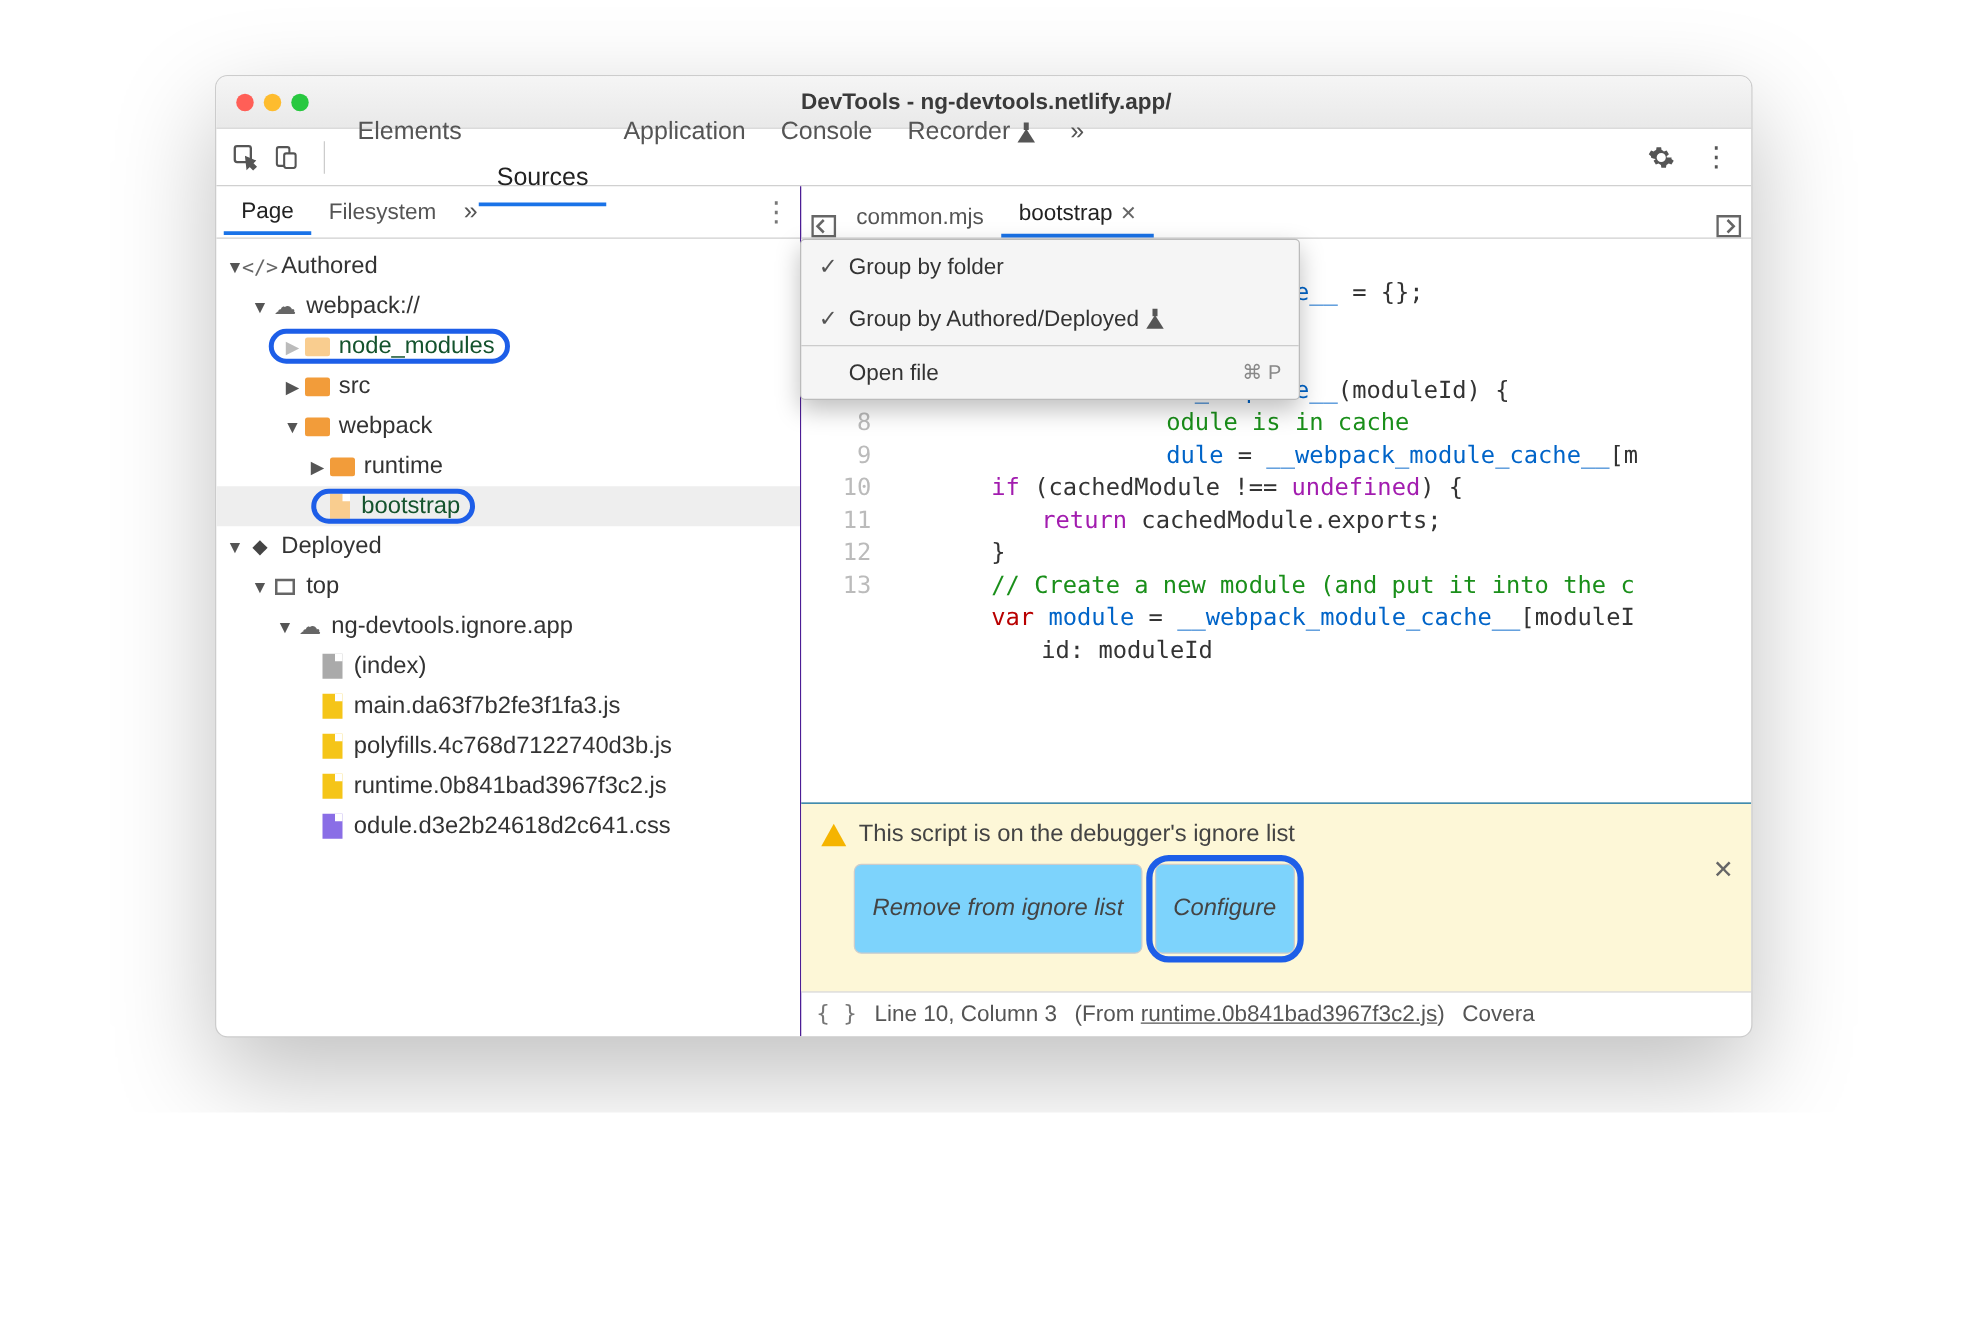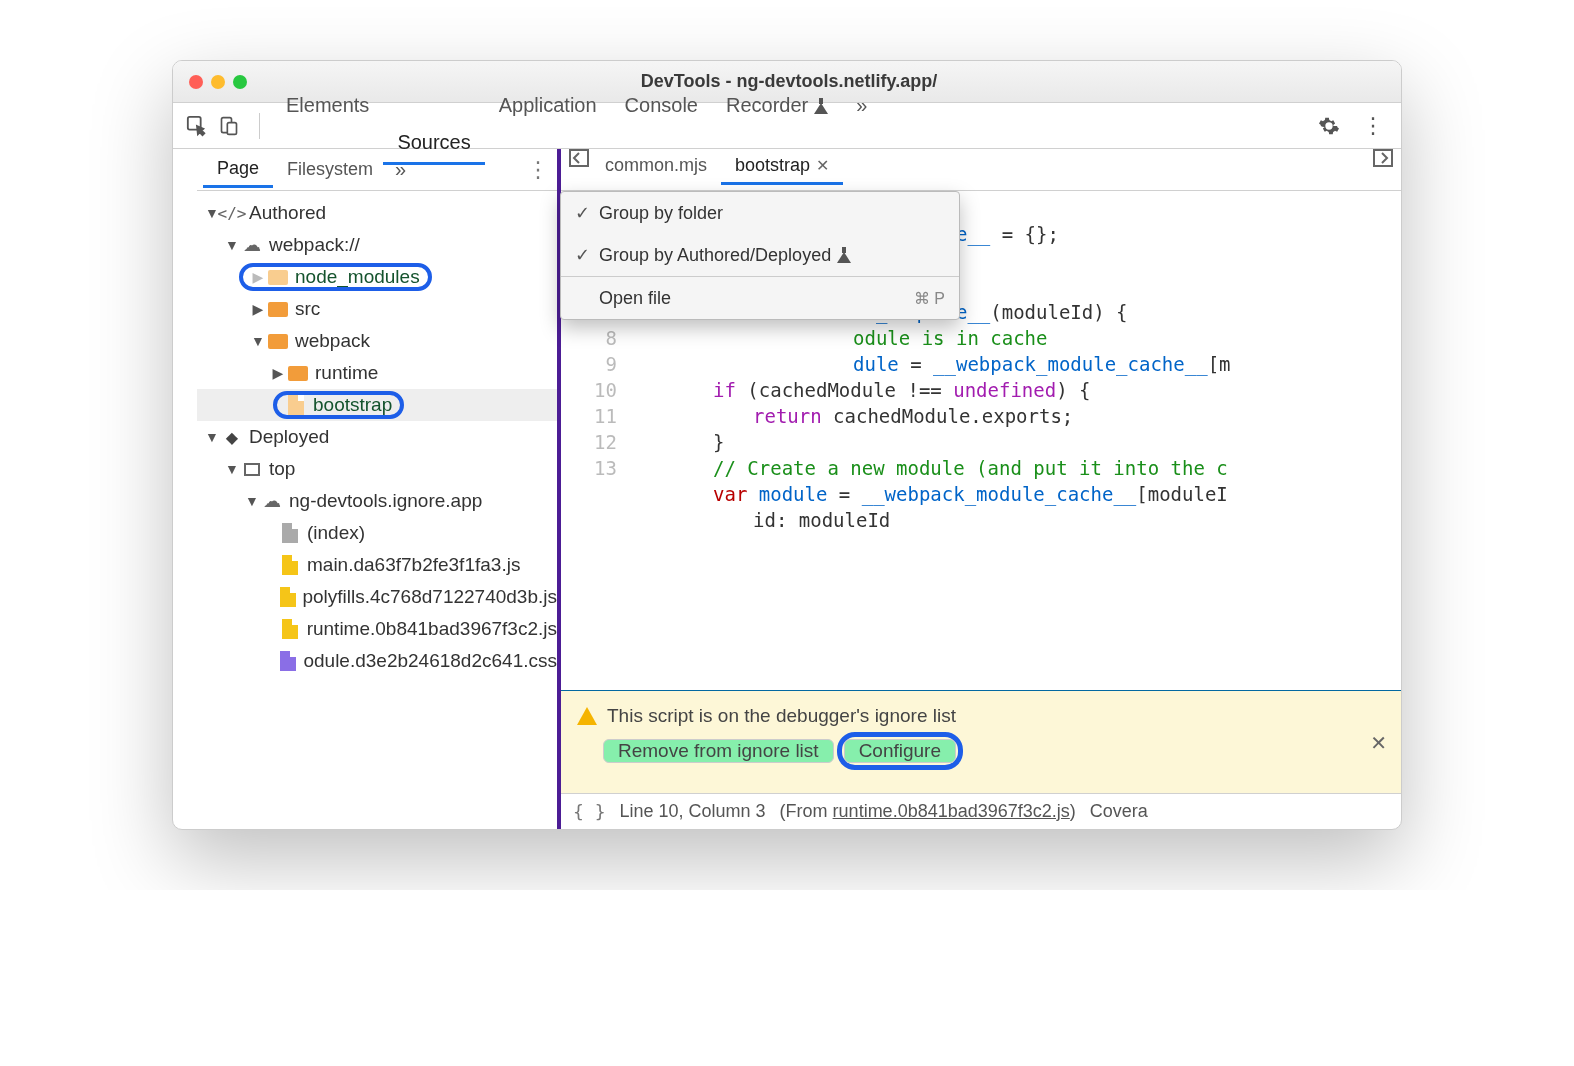--- a/index.html
+++ b/index.html
@@ -14,21 +14,21 @@
 .title { flex: 1; text-align: center; font-size: 18px; font-weight: 600; color: #3a3a3a; }
 .toolbar { display: flex; align-items: center; height: 46px; border-bottom: 1px solid #d0d0d0; padding: 0 10px; }
 .tool-icon { width: 28px; height: 28px; display: flex; align-items: center; justify-content: center; color: #555; margin-right: 4px; }
 .divider { width: 1px; height: 26px; background: #ccc; margin: 0 12px; }
 .tabs-top { display: flex; align-items: flex-start; font-size: 20px; color: #555; }
 .tab-top { padding: 8px 14px; cursor: pointer; }
 .tab-top.active { color: #222; border-bottom: 3px solid #1a73e8; margin-top: 37px; }
 .tool-right { margin-left: auto; display: flex; align-items: center; gap: 12px; }
 .chevron-more { font-size: 20px; color: #555; }
 .content { flex: 1; display: flex; min-height: 0; }
-.left-pane { width: 388px; display: flex; flex-direction: column; border-right: 4px solid #4c1d95; padding-left: 24px; }
+.left-pane { width: 468px; display: flex; flex-direction: column; border-right: 1px solid #4c1d95; }
 .left-tabs { display: flex; align-items: center; height: 42px; border-bottom: 1px solid #d0d0d0; font-size: 18px; color: #555; padding: 0 6px; position: relative; }
 .left-tab { padding: 6px 14px; cursor: pointer; }
 .left-tab.active { color: #222; border-bottom: 3px solid #1a73e8; }
 .left-more { margin-left: 8px; }
 .kebab { margin-left: auto; width: 26px; text-align: center; color: #777; font-size: 22px; cursor: pointer; }
 .tree { flex: 1; overflow: hidden; font-size: 19px; color: #333; padding-top: 6px; }
 .tree-item { display: flex; align-items: center; height: 32px; padding-left: 8px; cursor: pointer; white-space: nowrap; }
 .tw { display: inline-block; width: 14px; text-align: center; margin-right: 2px; font-size: 14px; color: #555; }
 .icon { display: inline-flex; width: 22px; height: 22px; align-items: center; justify-content: center; margin-right: 6px; }
 .folder { width: 20px; height: 15px; border-radius: 2px; }
@@ -43,21 +43,21 @@
 .code-icon { font-family: monospace; font-size: 16px; color: #666; }
 .cloud-icon::before { content:"\2601"; color:#666; font-size:18px; }
 .cube-icon::before { content:"\25C6"; color:#444; font-size:16px; }
 .frame-icon { width:16px; height:13px; border:2px solid #666; }
 .muted { color: #14532d; }
 .selected { background: #eee; }
 .highlight-ring { position: relative; }
 .highlight-ring::after { content: ""; position: absolute; top: -3px; left: -6px; right: -6px; bottom: -3px; border: 4px solid #1d5ee8; border-radius: 16px; pointer-events:none; }
 
 .right-pane { flex: 1; display: flex; flex-direction: column; min-width: 0; position: relative; }
-.editor-tabs { display: flex; align-items: flex-start; height: 42px; border-bottom: 1px solid #d0d0d0; font-size: 18px; color: #555; padding: 0 6px; }
+.editor-tabs { display: flex; align-items: flex-end; height: 42px; border-bottom: 1px solid #d0d0d0; font-size: 18px; color: #555; padding: 0 6px; }
 .editor-tab { padding: 6px 14px; display: flex; align-items: center; gap: 6px; cursor: pointer; }
 .editor-tab.active { color: #222; border-bottom: 3px solid #1a73e8; }
 .nav-icon { width:24px; display:flex; align-items:center; justify-content:center; color:#666; }
 .close-x { font-size: 16px; color: #666; }
 .editor-toggle-right { margin-left:auto; }
 .editor { flex:1; display:flex; font-family: Menlo, Consolas, monospace; font-size: 19px; line-height: 26px; overflow:hidden; }
 .gutter { width: 66px; text-align: right; color: #bbb; padding: 4px 10px 4px 0; background: #fff; }
 .code { flex:1; padding: 4px 0 4px 6px; white-space: pre; color: #333; overflow:hidden; }
 .c-comm { color: #1a8f1a; }
 .c-kw { color: #a21caf; }
@@ -71,21 +71,21 @@
 .context-item .flask { margin-left: 6px; }
 .context-item.highlighted { background:#0a66ff; color:#fff; }
 .context-item.highlighted .flask { color:#fff; }
 .context-sep { height:1px; background:#ccc; }
 .shortcut { margin-left:auto; color:#888; font-size:16px; }
 
 .infobar { background:#fdf7d7; border-top:1px solid #0369a1; padding:14px 16px 16px 16px; font-size:19px; color:#444; position:relative; }
 .infobar .warn-row { display:flex; align-items:center; gap:10px; margin-bottom:12px; }
 .warn-icon { width:0; height:0; border-left:10px solid transparent; border-right:10px solid transparent; border-bottom:18px solid #f5b400; position:relative; }
 .info-btns { display:flex; gap:10px; margin-bottom:14px; margin-left: 26px; }
-.info-btn { background:#86efac; border:1px solid #ccc; border-radius:6px; padding:0 14px; font-size:19px; color:#444; cursor:pointer; position:relative; }
+.info-btn { background:#7dd3fc; border:1px solid #ccc; border-radius:6px; padding:24px 14px; font-size:19px; color:#444; cursor:pointer; position:relative;font-style:italic; }
 .ring::after { content:""; position:absolute; top:-8px; left:-8px; right:-8px; bottom:-8px; border:5px solid #1d5ee8; border-radius:18px; pointer-events:none; }
 .info-close { position:absolute; top:40px; right:14px; font-size:20px; color:#666; cursor:pointer; }
 .info-desc { margin-left: 26px; line-height:1.45; max-width: 640px; }
 .statusbar { display:flex; align-items:center; height:36px; border-top:1px solid #d0d0d0; font-size:18px; color:#555; padding:0 12px; gap:14px; }
 .status-braces { font-family: monospace; color:#777; }
 .status-link { text-decoration: underline; color:#555; }
 .flask { display:inline-block; width:14px; height:16px; position:relative; }
 .flask::before { content:""; position:absolute; left:5px; top:0; width:4px; height:6px; background:#555; }
 .flask::after { content:""; position:absolute; left:0; top:5px; width:0; height:0; border-left:7px solid transparent; border-right:7px solid transparent; border-bottom:11px solid #555; }
 .context-item.highlighted .flask::before, .context-item.highlighted .flask::after { border-bottom-color:#fff; background:#fff; }

